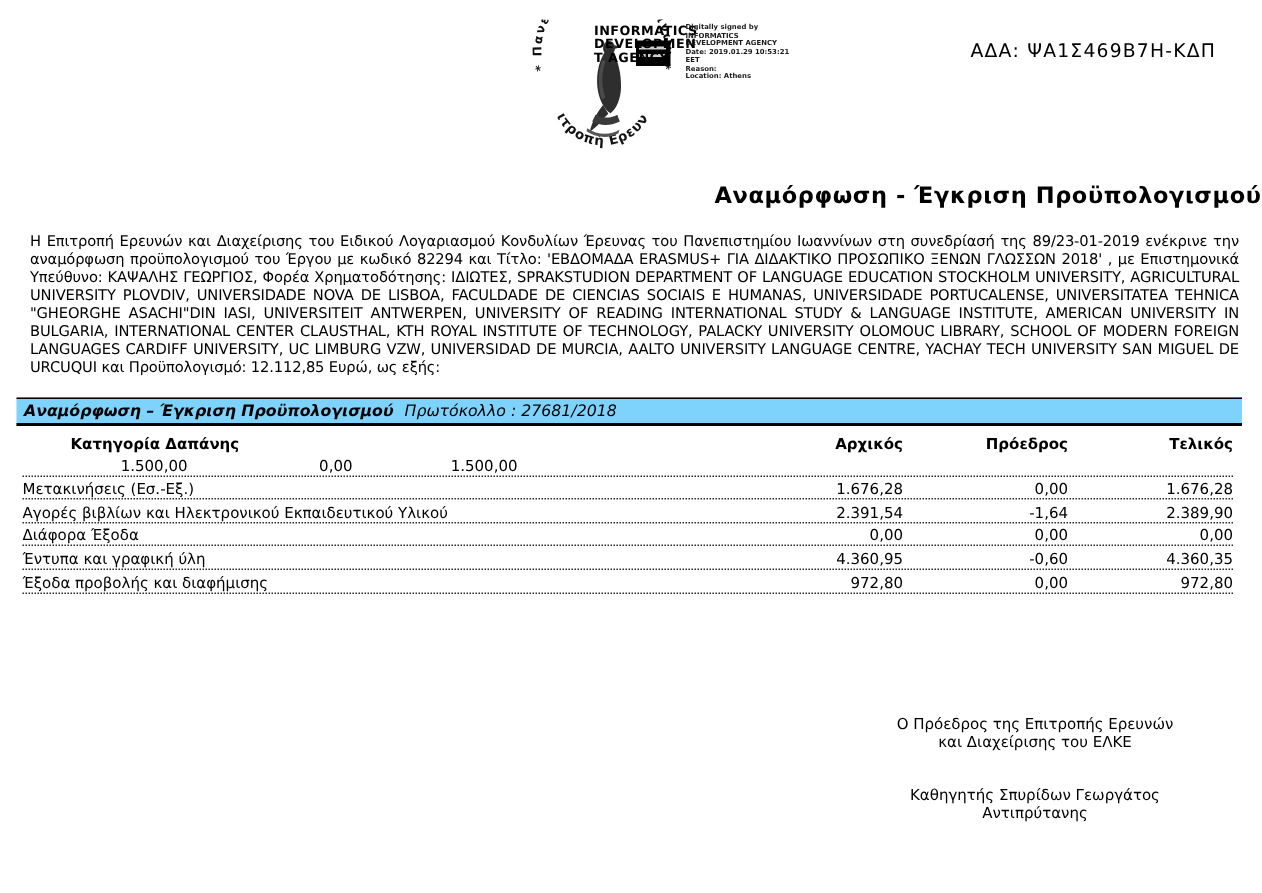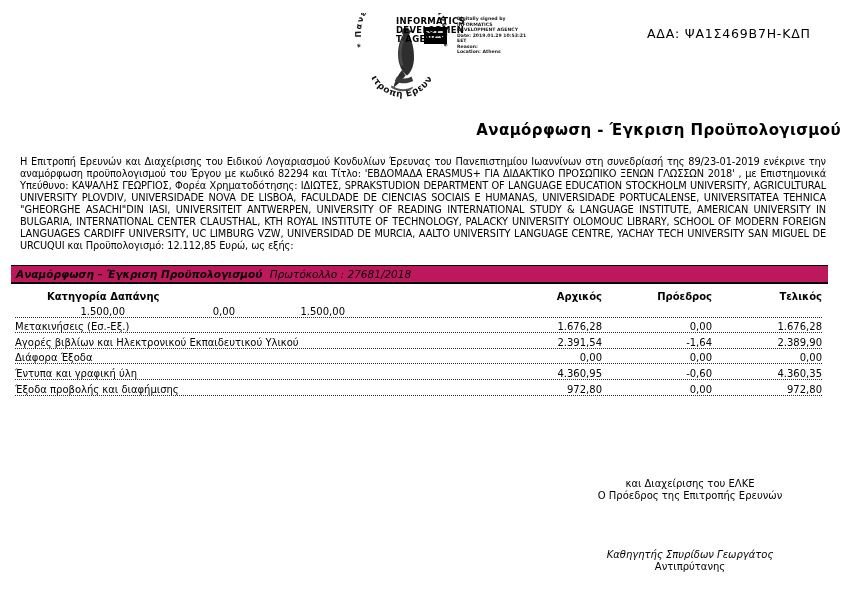--- a/index.html
+++ b/index.html
@@ -48,39 +48,39 @@
   }
 
   .intro {
     position: absolute; top: 156px; left: 20px; width: 806px;
     font-size: 9.8px; line-height: 12px; letter-spacing: -0.1px;
     text-align: justify;
   }
 
   .section-bar {
     position: absolute; top: 265px; left: 11px; width: 812px; height: 16px;
-    background: #be185d;
+    background: #7dd3fc;
     border-top: 1px solid #000; border-bottom: 2px solid #000;
     padding-left: 5px; line-height: 16px; font-size: 10.5px; white-space: nowrap;
   }
   .section-bar .bar-title { font-weight: bold; font-style: italic; }
   .section-bar .bar-protocol { font-style: italic; margin-left: 4px; }
 
   .budget-table { position: absolute; left: 15px; top: 288px; width: 807px; font-size: 10px; }
   .trow { display: flex; align-items: flex-end; }
   .trow .cat { flex: 1 1 auto; overflow: hidden; white-space: nowrap; }
   .trow .num { flex: 0 0 110px; text-align: right; white-space: nowrap; }
   .thead { font-weight: bold; height: 14px; padding-left: 32px; }
   .tbody .trow { height: 14.6px; border-bottom: 1px dotted #2a2a2a; }
 
   .sign-block {
     position: absolute; left: 555px; top: 478px; width: 270px;
     text-align: center; font-size: 10px; line-height: 11.5px;
   }
-  .sign-name { margin-top: 48px; font-style: italic; }
+  .sign-name { margin-top: 24px; }
 </style>
 </head>
 <body>
 
 <div class="page">
 
   <div class="ada">ΑΔΑ: ΨΑ1Σ469Β7Η-ΚΔΠ</div>
 
   <div class="stamp-wrap">
     <svg class="stamp-svg" width="100" height="100" viewBox="0 0 100 100">
@@ -176,19 +176,19 @@
       <div class="trow">
         <div class="cat">Έξοδα προβολής και διαφήμισης</div>
         <div class="num">972,80</div>
         <div class="num">0,00</div>
         <div class="num">972,80</div>
       </div>
     </div>
   </div>
 
   <div class="sign-block">
+    <div>Ο Πρόεδρος της Επιτροπής Ερευνών</div>
     <div>και Διαχείρισης του ΕΛΚΕ</div>
-    <div>Ο Πρόεδρος της Επιτροπής Ερευνών</div>
     <div class="sign-name">Καθηγητής Σπυρίδων Γεωργάτος</div>
     <div>Αντιπρύτανης</div>
   </div>
 
 </div>
 
 </body></html>

